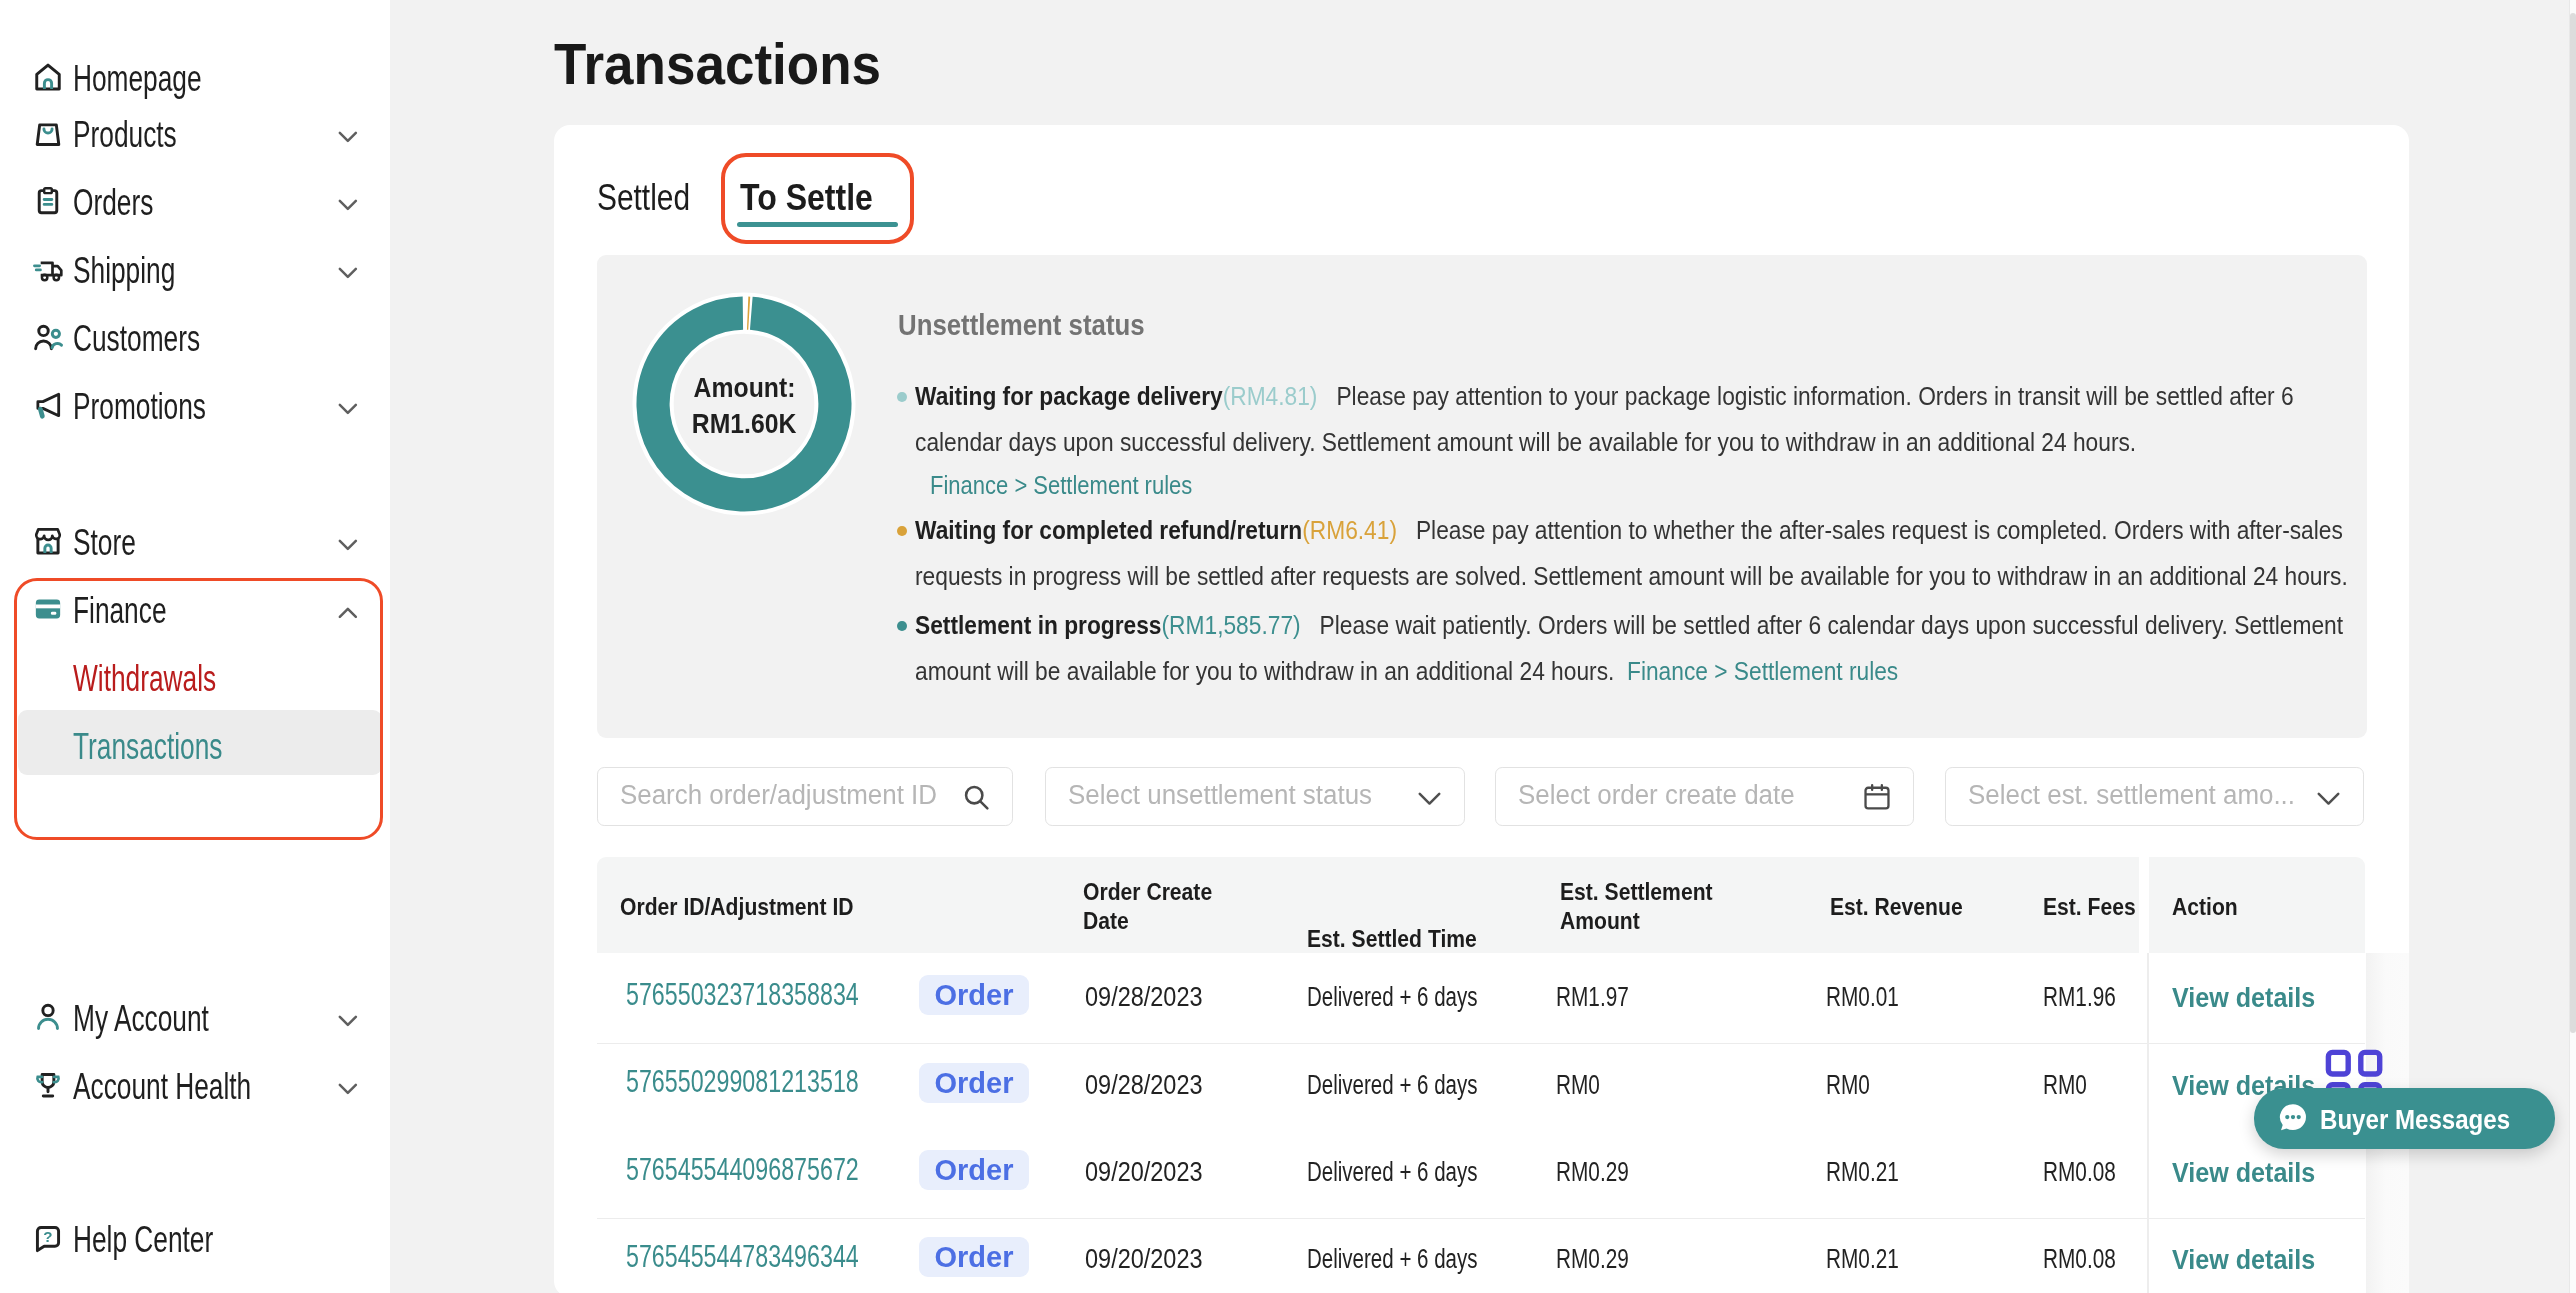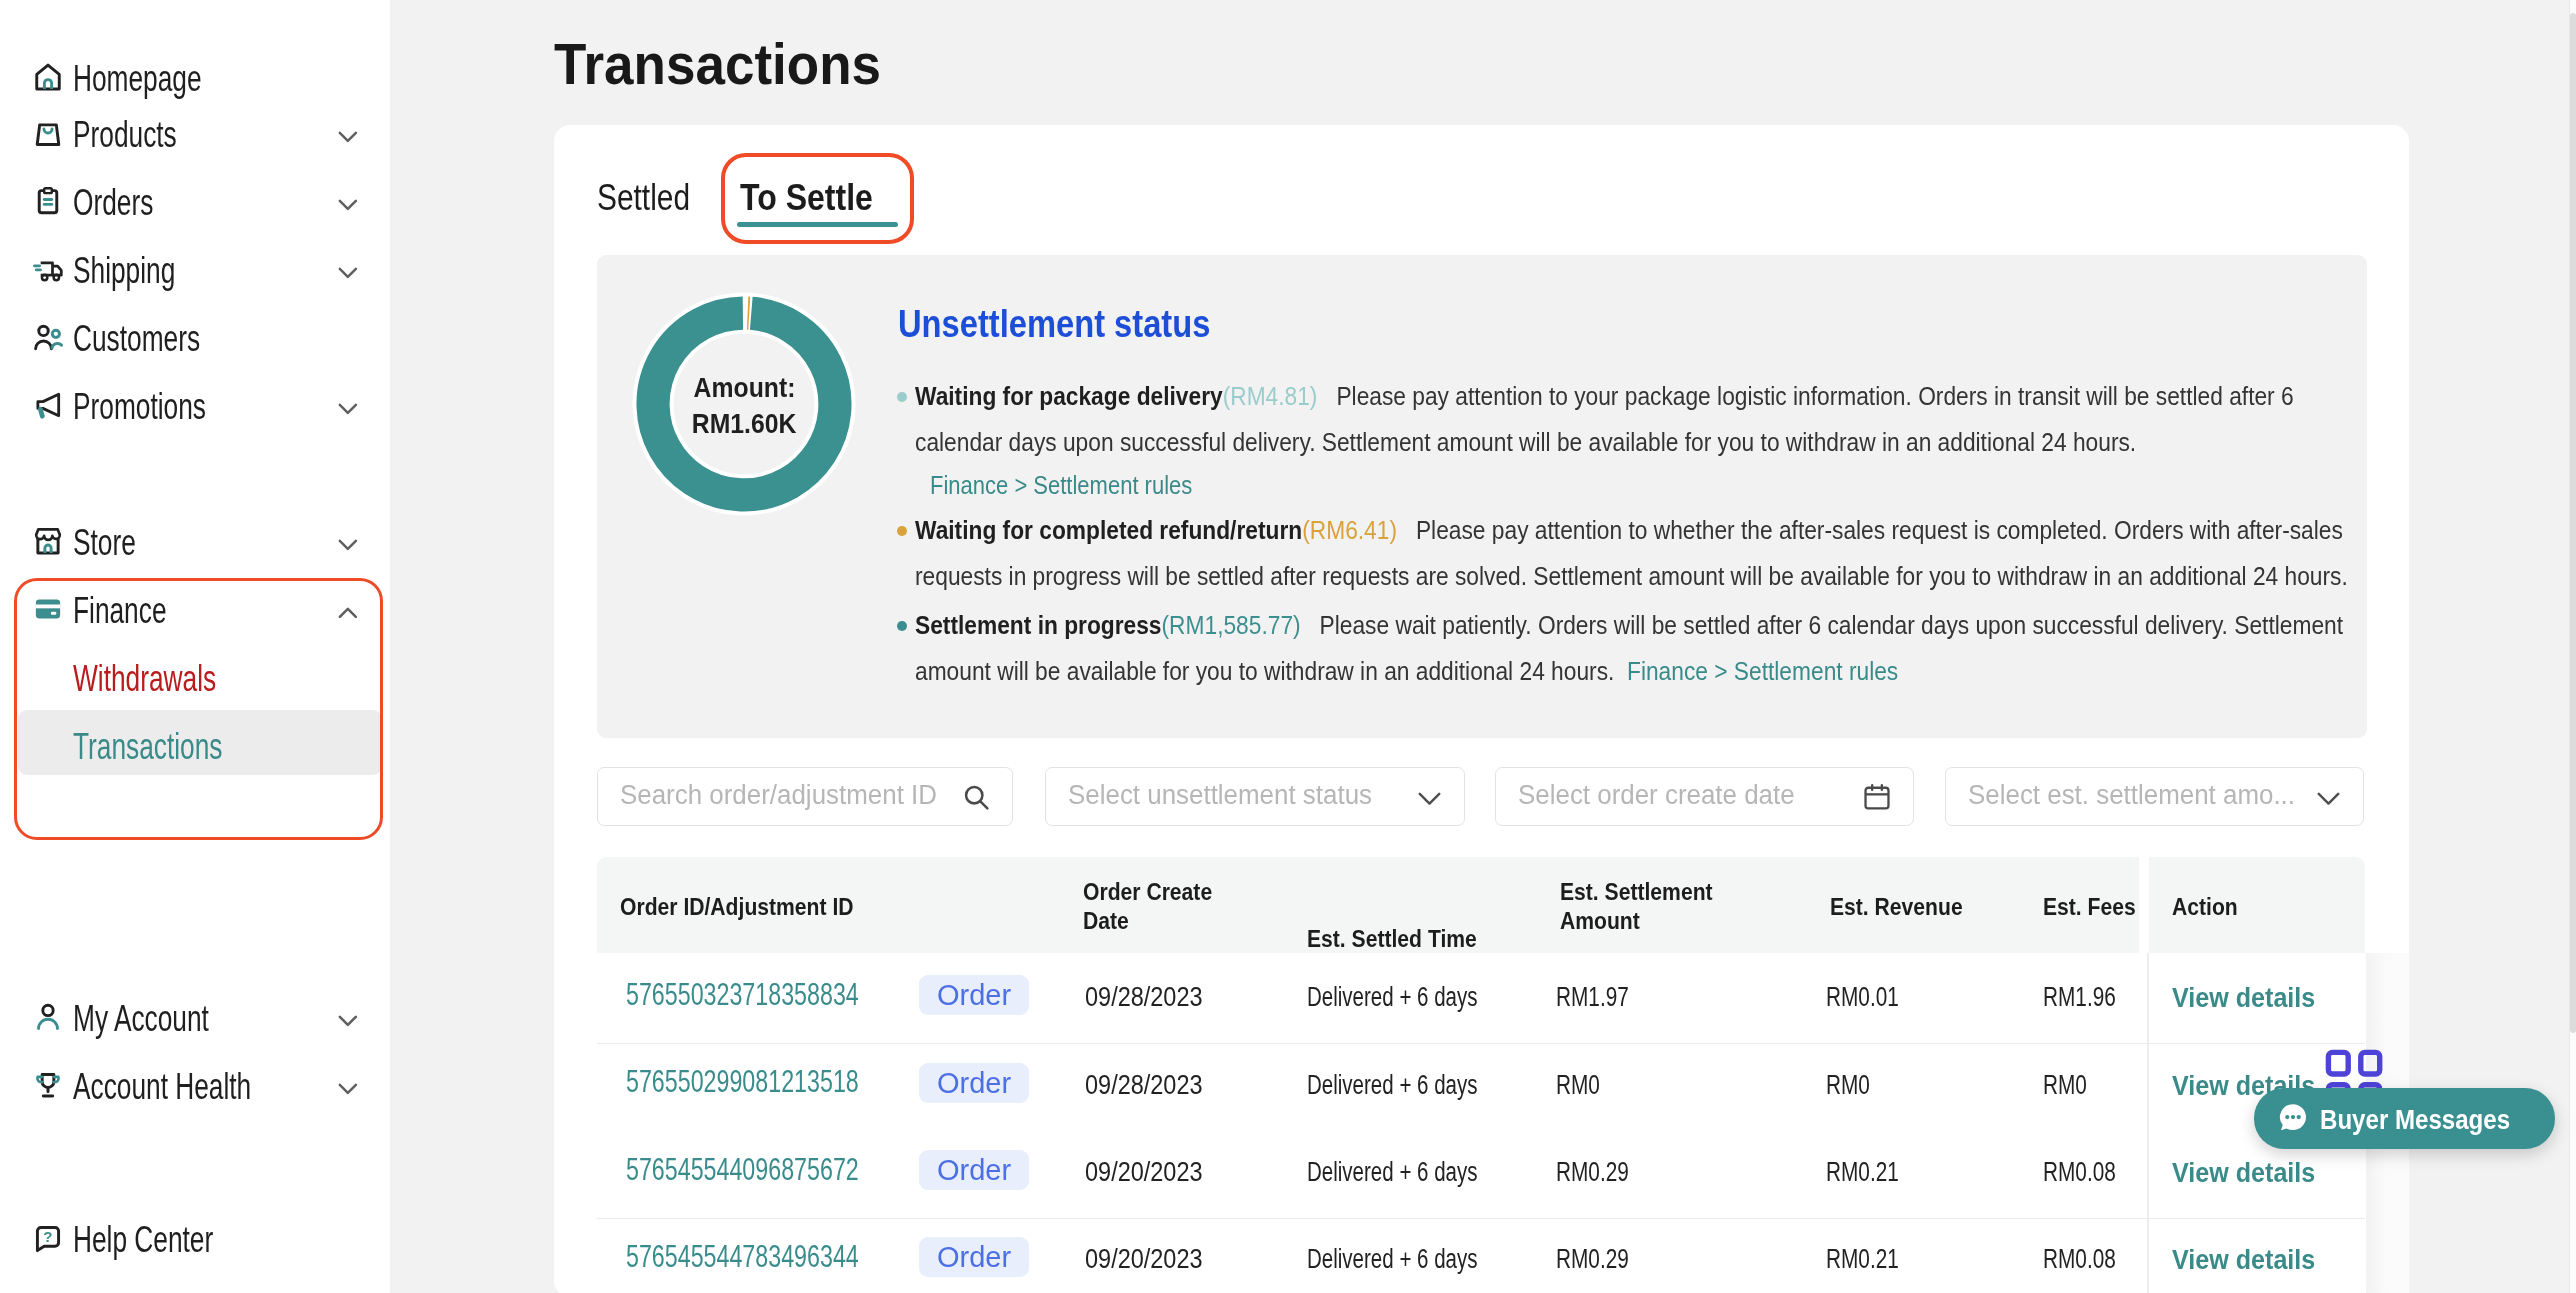--- a/index.html
+++ b/index.html
@@ -17,39 +17,39 @@
 #activebg { position:absolute; left:18px; top:710px; width:364px; height:65px; background:#ececec; border-radius:9px; }
 #redbox-side { position:absolute; left:14.3px; top:578px; width:369px; height:262px; border:3.6px solid #ef4b27; border-radius:23px; }
 
 #title { position:absolute; left:554px; top:36px; font-size:57px; font-weight:700; color:#191919; line-height:57px; }
 #card { position:absolute; left:554px; top:125px; width:1855px; height:1172px; background:#fff; border-radius:16px; }
 .tab { position:absolute; top:180px; font-size:36px; font-weight:400; color:#1c1c1c; line-height:36px; }
 #tabline { position:absolute; left:737px; top:222px; width:161px; height:4.5px; background:#3c9292; border-radius:2.7px; }
 #redbox-tab { position:absolute; left:721px; top:153px; width:193px; height:91px; border:4.5px solid #ef4b27; border-radius:25px; }
 #panel { position:absolute; left:597px; top:255px; width:1770px; height:483px; background:#f2f2f2; border-radius:9px; }
 #amount { position:absolute; left:637px; top:370px; width:215px; text-align:center; font-size:28px; font-weight:700; color:#1f1f1f; line-height:36px; }
-#unsettle-h { position:absolute; left:898px; top:305px; font-size:38px; font-weight:700; color:#1d4ed8; line-height:39px; }
+#unsettle-h { position:absolute; left:898px; top:305px; font-size:30px; font-weight:700; color:#737373; line-height:39px; }
 .dot { position:absolute; width:9.8px; height:9.8px; border-radius:50%; }
 .blt { position:absolute; left:915px; font-size:25px; line-height:46px; color:#343434; }
 .blt b { color:#1f1f1f; }
 .lnk { color:#3a8a8a; }
 
 .fin { position:absolute; top:767px; height:59px; background:#fff; border:1.8px solid #e2e2e2; border-radius:7.2px; }
 .fin .ph { position:absolute; left:21.5px; top:13.4px; font-size:27px; color:#b6b6b6; line-height:29px; }
 .fin svg { position:absolute; }
 
 #thead { position:absolute; left:597px; top:857px; width:1542px; height:97px; background:#f4f5f5; border-radius:9px 0 0 0; }
 #thead-action { position:absolute; left:2148px; top:857px; width:217px; height:97px; background:#f4f5f5; border-radius:0 9px 0 0; }
 #thead-gap { position:absolute; left:2140px; top:857px; width:9px; height:97px; background:#fff; }
 .th { position:absolute; font-size:24px; font-weight:700; color:#1d1d1d; line-height:29px; }
 #vsep { position:absolute; left:2147px; top:953px; width:1.8px; height:343px; background:#ededed; }
 .row { position:absolute; left:597px; width:1768px; background:#fff; border-bottom:1.8px solid #ececec; }
 .oid { position:absolute; left:626px; font-size:31px; font-weight:500; color:#3a8c8c; line-height:36px; }
 .pill { position:absolute; left:919px; width:110px; height:40px; background:#e8eefc; border-radius:9px; text-align:center; }
-.pill span { font-size:29px; font-weight:400; color:#4c6fe4; line-height:40px; display:inline-block; transform:scaleX(1.0);text-align:right; }
+.pill span { font-size:29px; font-weight:700; color:#4c6fe4; line-height:40px; display:inline-block; transform:scaleX(1.0);text-align:right; }
 .cell { position:absolute; font-size:27px; color:#222; line-height:30px; }
 .vd { position:absolute; left:2172px; font-size:27px; font-weight:700; color:#3a8a8a; line-height:32px; }
 
 #pill-bm { position:absolute; left:2254px; top:1088px; width:301px; height:61px; border-radius:30px; background:#3a9090; box-shadow:0 5.4px 16px rgba(0,0,0,.18); }
 #pill-bm .t { position:absolute; left:66px; top:17px; font-size:28px; font-weight:600; color:#fff; line-height:30px; }
 #sbtrack { position:absolute; left:2569px; top:0; width:7.2px; height:1293px; background:#fbfbfb; border-left:0.9px solid #e8e8e8; }
 #sbthumb { position:absolute; left:2570px; top:12.5px; width:6.3px; height:1020px; background:#dcdcdc; border-radius:3.6px; }
 </style>
 </head>
 <body>

